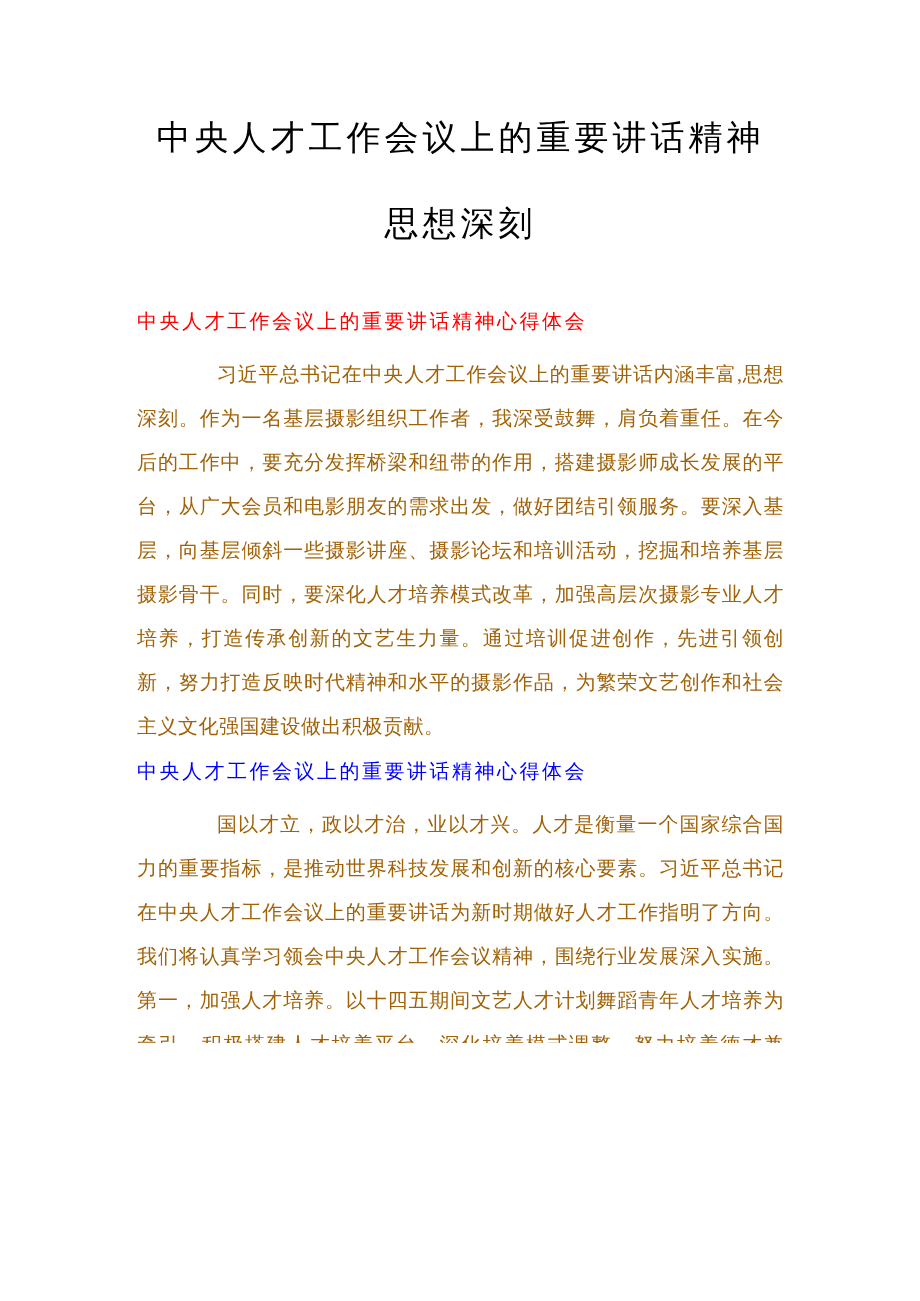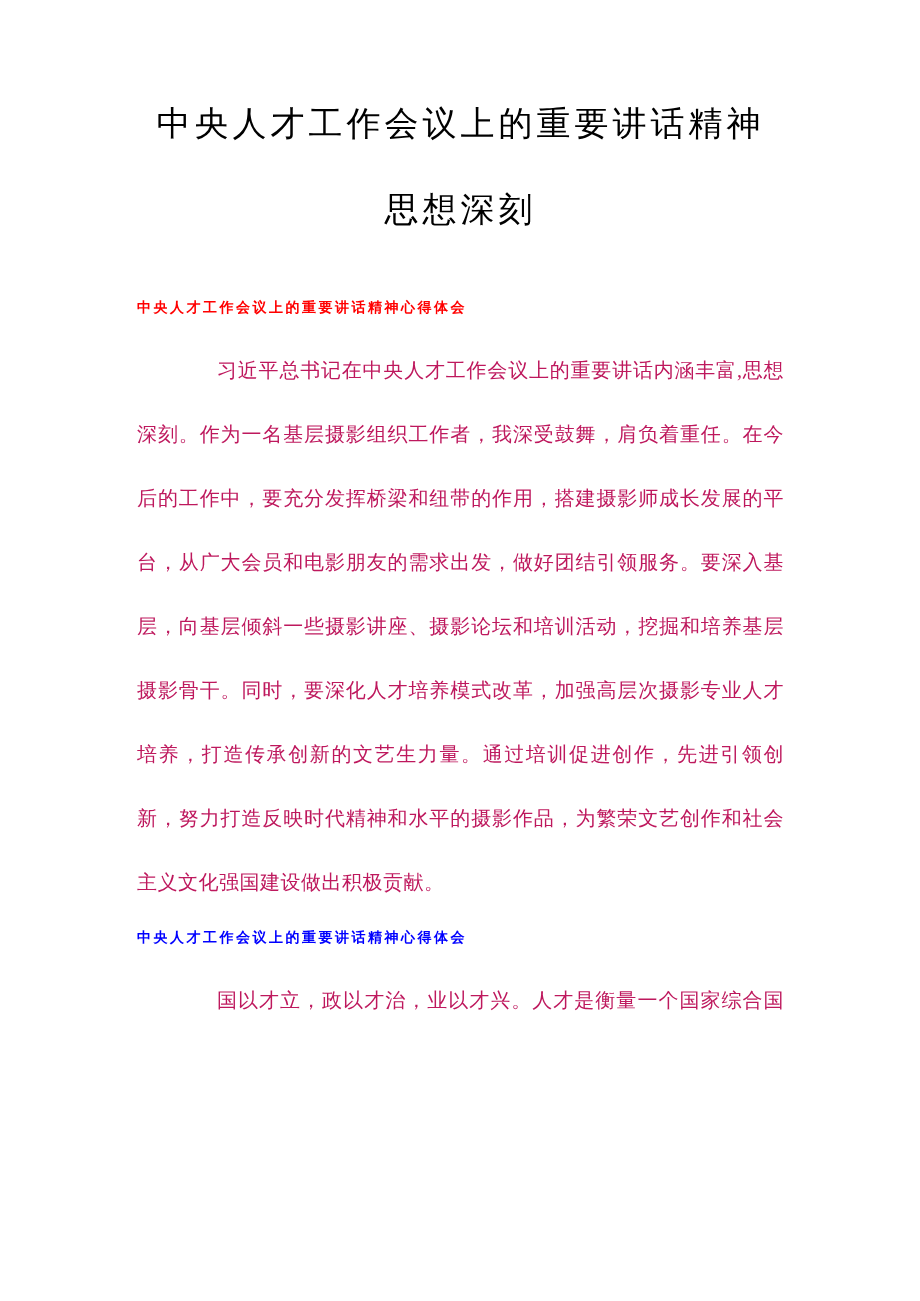--- a/index.html
+++ b/index.html
@@ -10,51 +10,52 @@
   }
   .page {
     position: relative;
     width: 920px;
     height: 1029px;
     background: #ffffff;
     padding: 80px 136px 0 137px;
     overflow: hidden;
     color: #000000;
     font-family: "Liberation Serif", serif;
+    margin-top: 14px;
   }
   .doc-title {
     text-align: center;
     font-family: "Liberation Sans", sans-serif;
     font-size: 34px;
     font-weight: 400;
     letter-spacing: 4px;
     line-height: 86px;
     color: #000000;
   }
   .title-line {
     white-space: nowrap;
   }
   .heading {
     font-family: "Liberation Sans", sans-serif;
-    font-size: 14px;
-    font-weight: 700;
+    font-size: 20px;
+    font-weight: 400;
     letter-spacing: 2.5px;
     line-height: 26px;
   }
   .heading-red { margin-top: 42px; }
   .heading-blue { margin-top: 10px; }
   .body-para {
     margin: 18px 0 0 0;
     font-size: 20px;
-    line-height: 64px;
+    line-height: 44px;
     letter-spacing: 0.5px;
     text-align: justify;
     text-justify: inter-ideograph;
     text-indent: 80px;
-    color: #be185d;
+    color: #a16207;
   }
 </style>
 </head>
 <body>
 
 <div class="page">
 
   <div class="doc-title">
     <div class="title-line">中央人才工作会议上的重要讲话精神</div>
     <div class="title-line">思想深刻</div>

